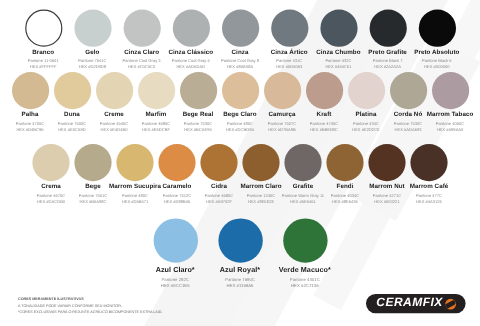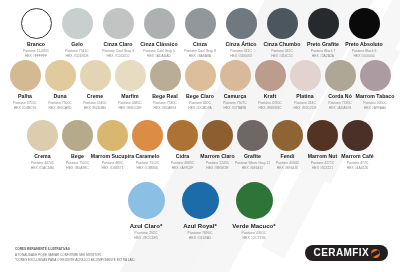--- a/index.html
+++ b/index.html
@@ -146,20 +146,21 @@
     border-radius: 11px;
     padding: 3px 8px 3px 9px;
     display: flex;
     align-items: center;
     gap: 2px;
   }
   .logo-text {
     color: #ffffff;
     font-size: 10px;
     font-weight: bold;
+    font-style: italic;
     letter-spacing: 0.4px;
     line-height: 1;
   }
   .logo-mark {
     width: 9px;
     height: 9px;
     border-radius: 50%;
     background: #e8731c;
     position: relative;
     overflow: hidden;

